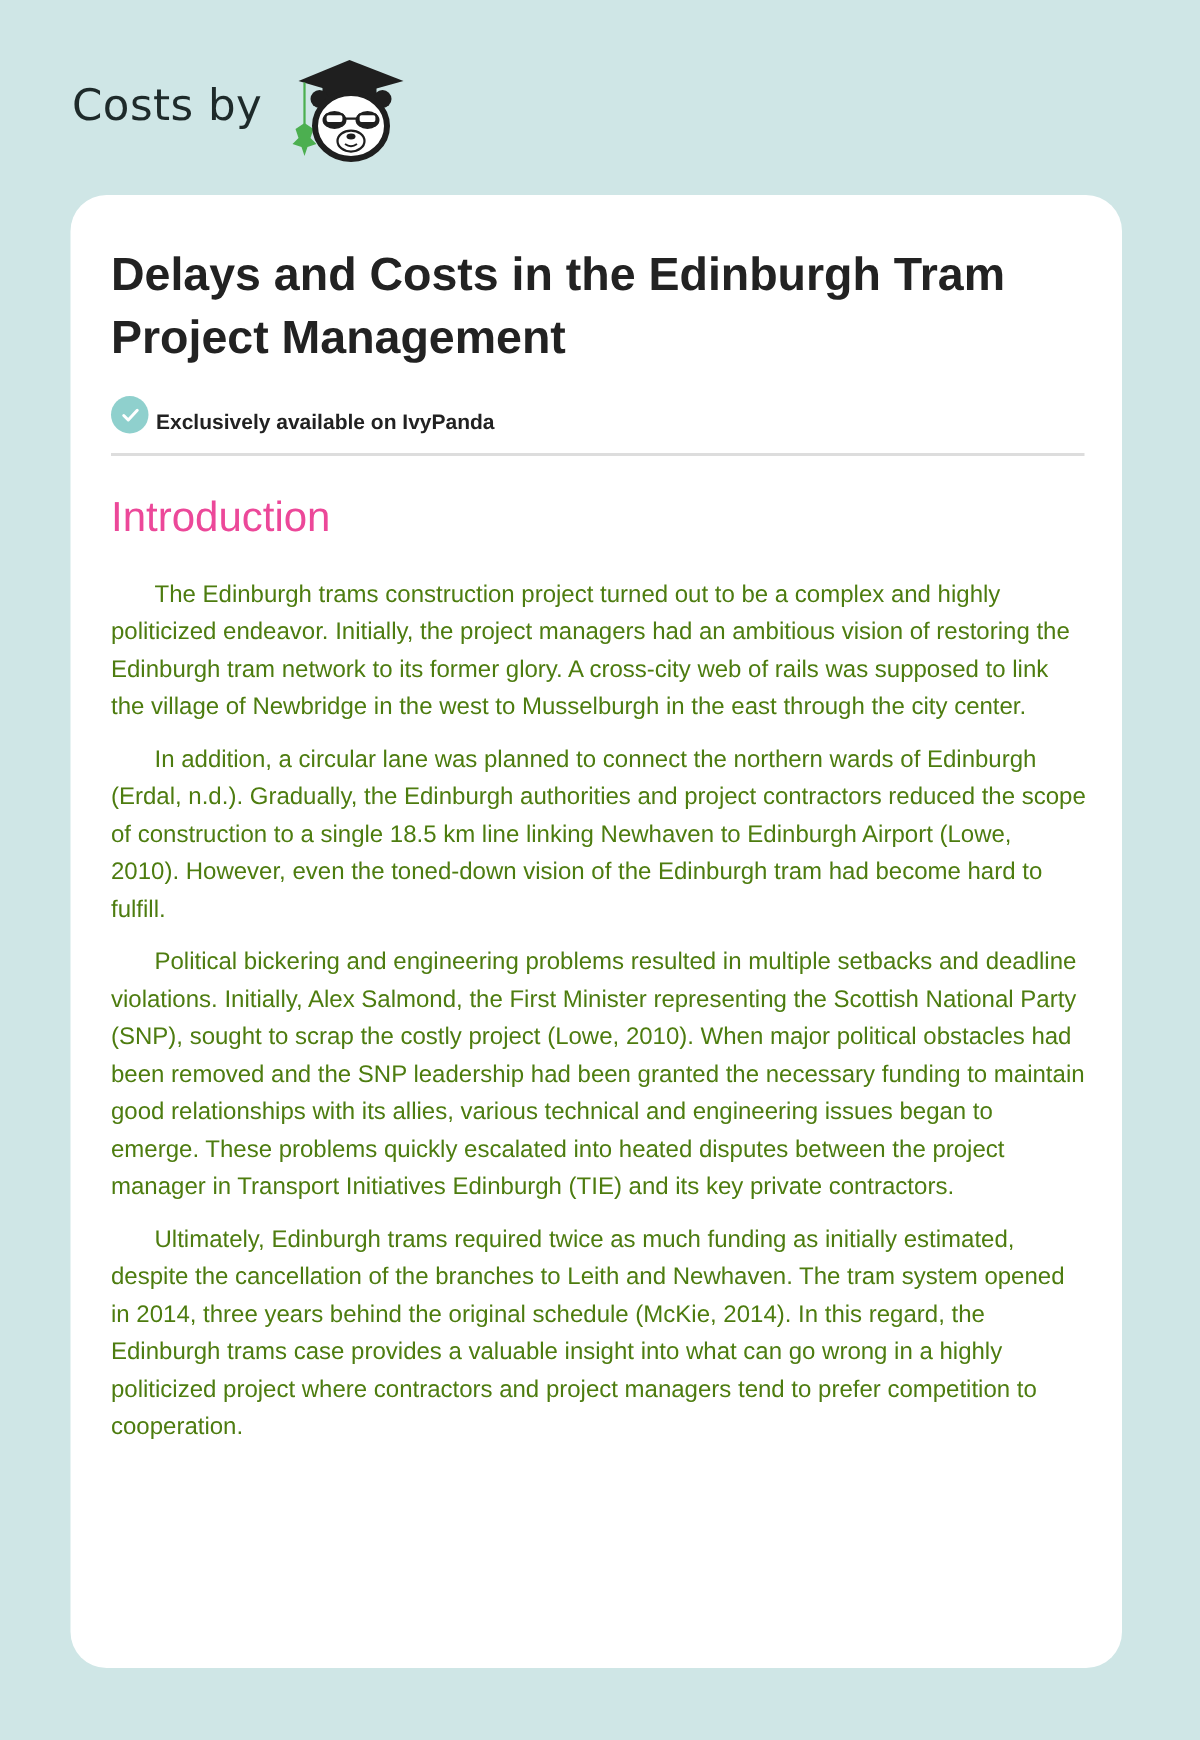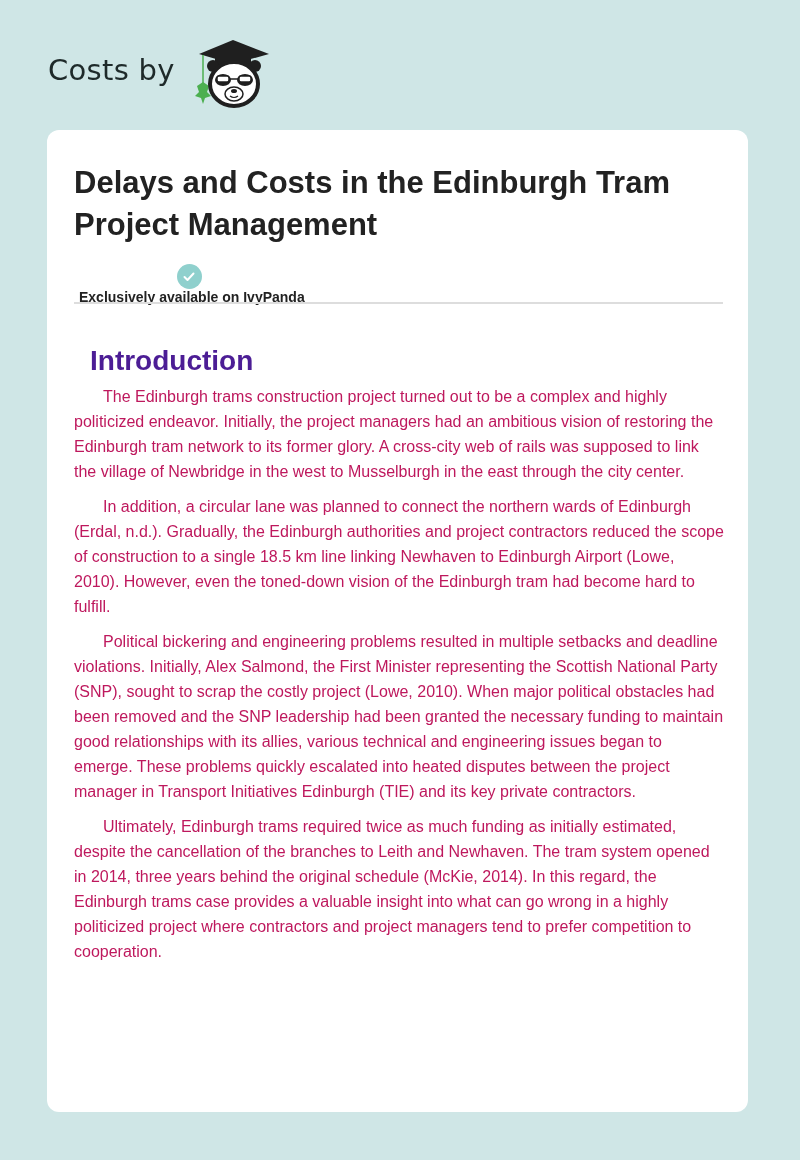--- a/index.html
+++ b/index.html
@@ -22,46 +22,46 @@
   .brand-logo { width: 88px; height: 72px; margin-left: 14px; }
   .brand-name {
     font-family: "DejaVu Serif", serif;
     font-weight: bold; font-size: 29px; color: #1c1c1c;
     margin-left: 4px; margin-top: 6px;
   }
   .brand-reg { font-size: 14px; vertical-align: top; position: relative; top: -4px; }
   .card {
     position: absolute; left: 47px; top: 130px;
     width: 701px; height: 982px;
-    background: #ffffff; border-radius: 12px;
+    background: #ffffff; border-radius: 24px;
   }
   .title {
     position: absolute; left: 27px; top: 32px; width: 660px;
     margin: 0; font-size: 31px; line-height: 42px; font-weight: bold; color: #222;
   }
   .badge {
     position: absolute; left: 27px; top: 134px;
-    display: flex; align-items: center; flex-direction: column;
+    display: flex; align-items: flex-end;
   }
   .check {
     width: 25px; height: 25px; border-radius: 50%; background: #8fd0cd;
     display: flex; align-items: center; justify-content: center;
   }
   .badge-text { font-size: 14px; font-weight: bold; color: #222; margin-left: 5px; }
   .divider {
     position: absolute; left: 27px; top: 172px; width: 649px;
     height: 2px; background: #dddddd;
   }
   .section-title {
-    position: absolute; left: 27px; top: 195px; margin: 16px;
-    font-size: 28px; font-weight: bold; color: #4c1d95; line-height: 40px;
+    position: absolute; left: 27px; top: 195px; margin: 0;
+    font-size: 28px; font-weight: normal; color: #ec4899; line-height: 40px;
   }
   .body-text { position: absolute; left: 27px; top: 254px; width: 650px; }
   .para {
-    margin: 0 0 10px 0; font-size: 16px; line-height: 25px; color: #be185d;
+    margin: 0 0 10px 0; font-size: 16px; line-height: 25px; color: #4d7c0f;
     text-indent: 29px;
   }
 </style>
 </head>
 <body>
 
 <div class="brand">
   <span class="brand-prefix">Costs by</span>
   <svg class="brand-logo" viewBox="0 0 88 72">
 

